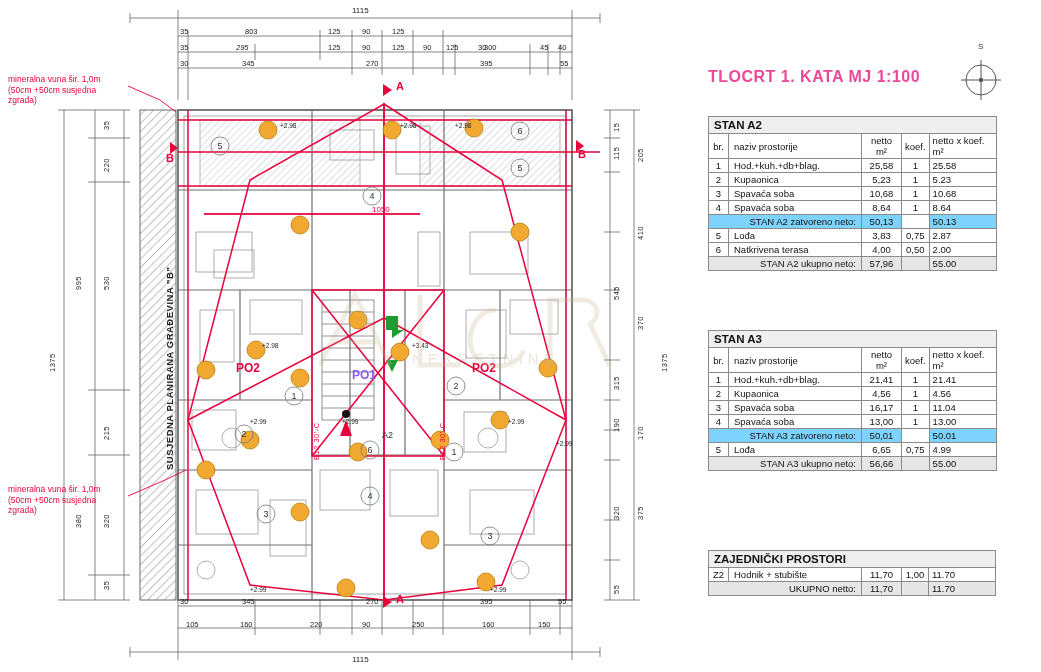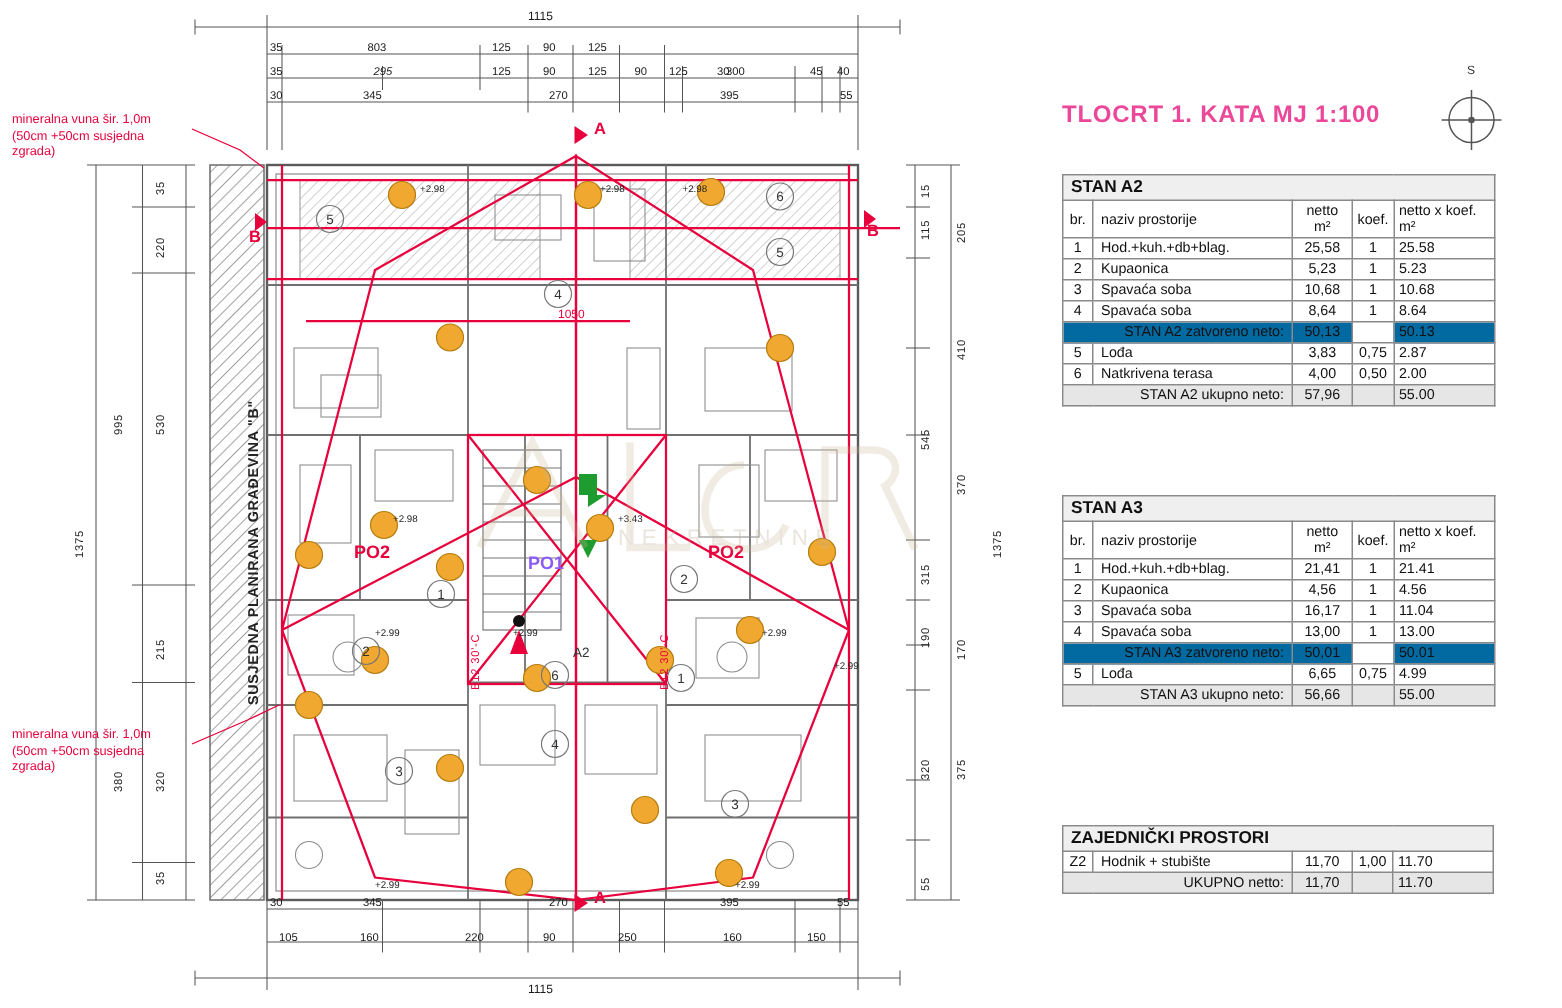--- a/index.html
+++ b/index.html
@@ -65,21 +65,21 @@
   }
   .tbl .cap{
     font-size:11.5px;font-weight:bold;text-align:left;padding:2px 5px;
     background:#efefef;
   }
   .tbl .c-br{width:20px;text-align:center;}
   .tbl .c-name{width:133px;text-align:left;padding-left:5px;}
   .tbl .c-net{width:40px;text-align:center;margin-left:18px;}
   .tbl .c-koef{width:27px;text-align:center;}
   .tbl .c-res{width:67px;}
-  .tbl tr.sum td{background:#0369a1;}
+  .tbl tr.sum td{background:#7dd3fc;}
   .tbl tr.sum td.lbl{text-align:right;padding-right:5px;}
   .tbl tr.sum td.white{background:#fff;}
   .tbl tr.total td{background:#e6e6e6;font-weight:normal;}
   .tbl tr.total td.lbl{text-align:right;padding-right:5px;}
 
   #tbl-a2{left:8px;top:116px;}
   #tbl-a3{left:8px;top:330px;}
   #tbl-zaj{left:8px;top:550px;}
 
   
@@ -364,21 +364,21 @@
     </svg>
 
     <div>
       <div style="position:absolute;left:352px;top:6px;font-size:8px;">1115</div>
       <div style="position:absolute;left:180px;top:27px;font-size:7.5px;">35</div>
       <div style="position:absolute;left:245px;top:27px;font-size:7.5px;">803</div>
       <div style="position:absolute;left:328px;top:27px;font-size:7.5px;">125</div>
       <div style="position:absolute;left:362px;top:27px;font-size:7.5px;">90</div>
       <div style="position:absolute;left:392px;top:27px;font-size:7.5px;">125</div>
       <div style="position:absolute;left:180px;top:43px;font-size:7.5px;">35</div>
-      <div style="position:absolute;left:249px;top:43px;font-size:7.5px;font-style:italic;">295</div>
+      <div style="position:absolute;left:236px;top:43px;font-size:7.5px;font-style:italic;">295</div>
       <div style="position:absolute;left:328px;top:43px;font-size:7.5px;">125</div>
       <div style="position:absolute;left:362px;top:43px;font-size:7.5px;">90</div>
       <div style="position:absolute;left:392px;top:43px;font-size:7.5px;">125</div>
       <div style="position:absolute;left:423px;top:43px;font-size:7.5px;">90</div>
       <div style="position:absolute;left:446px;top:43px;font-size:7.5px;">125</div>
       <div style="position:absolute;left:478px;top:43px;font-size:7.5px;">30</div>
       <div style="position:absolute;left:484px;top:43px;font-size:7.5px;">300</div>
       <div style="position:absolute;left:540px;top:43px;font-size:7.5px;">45</div>
       <div style="position:absolute;left:558px;top:43px;font-size:7.5px;">40</div>
       <div style="position:absolute;left:180px;top:59px;font-size:7.5px;">30</div>

